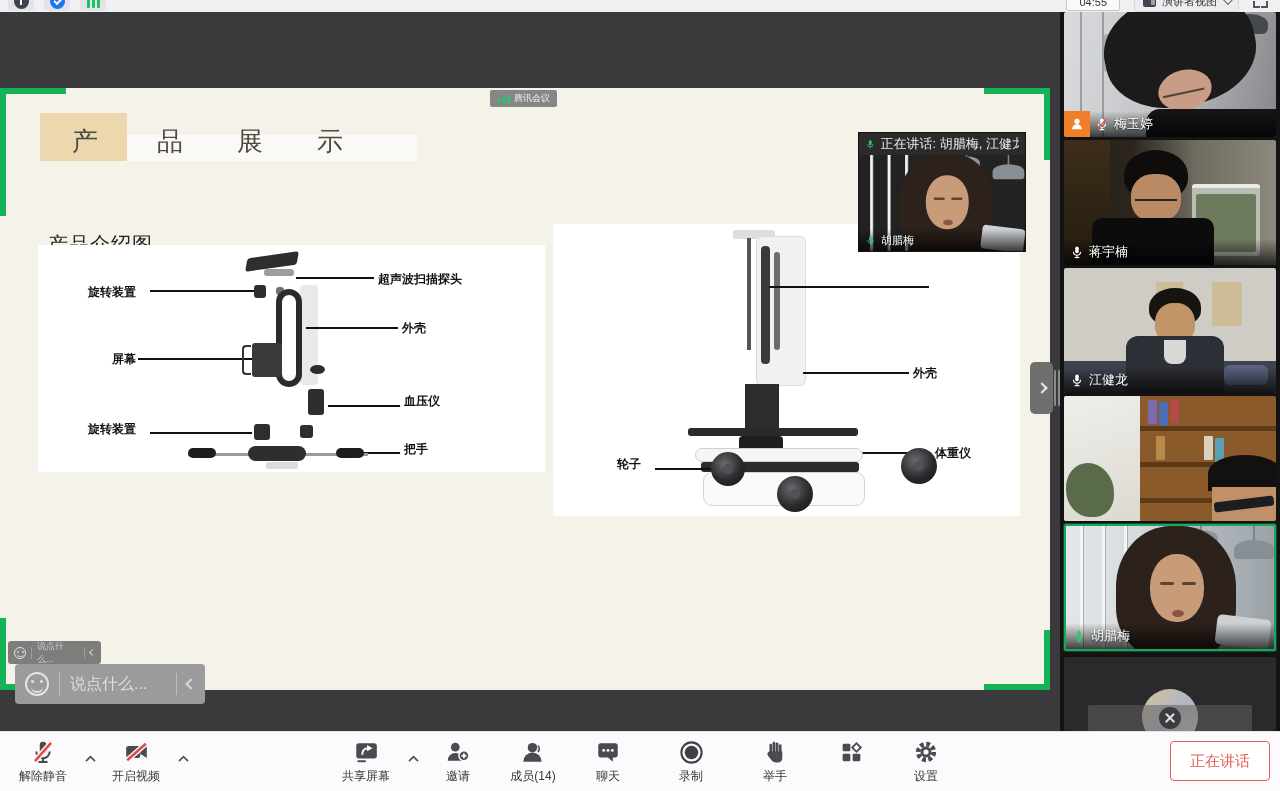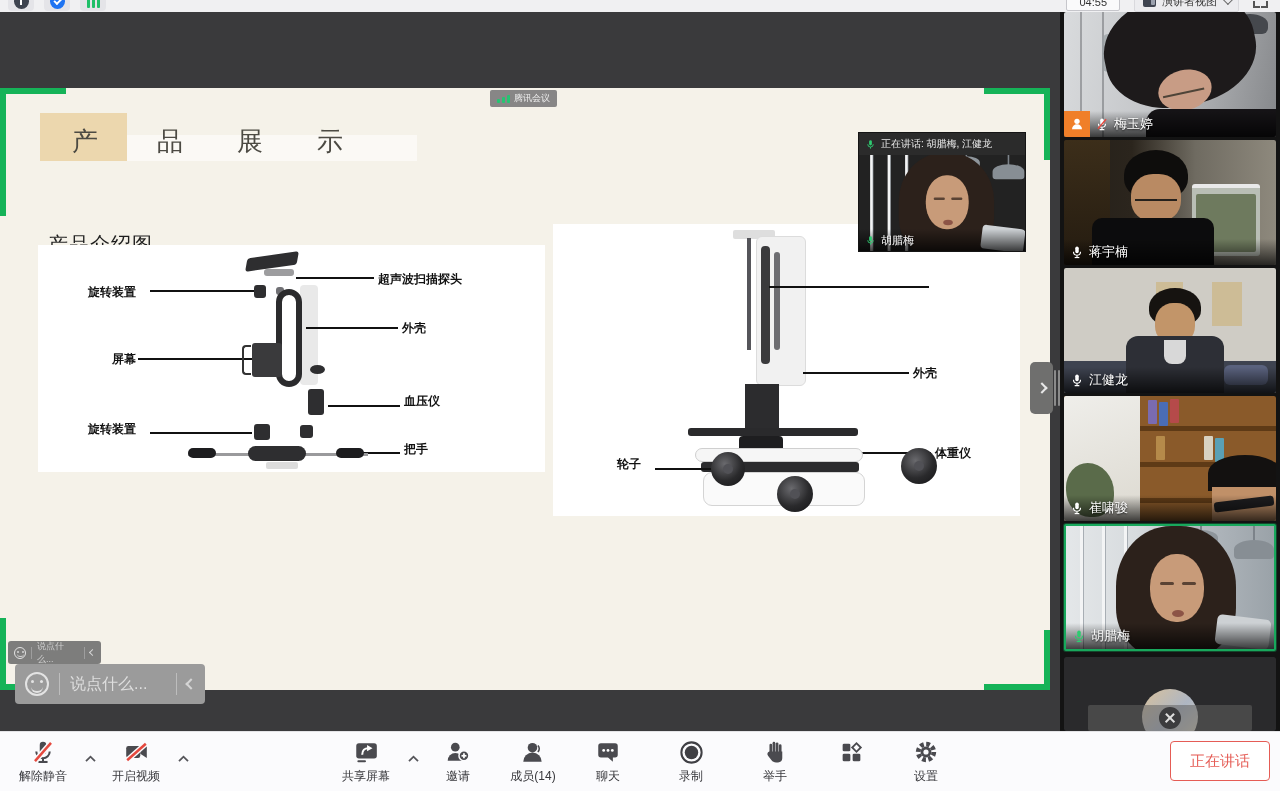--- a/index.html
+++ b/index.html
@@ -55,21 +55,21 @@
   #panel-right { left:553px; top:136px; width:467px; height:292px; }
   .dlabel { position:absolute; font-size:12px; font-weight:bold; color:#111; white-space:nowrap; }
   .dline { position:absolute; height:2px; background:#111; }
   .part { position:absolute; background:#2e2e30; border-radius:3px; }
   .wheel { position:absolute; border-radius:50%; background:radial-gradient(circle at 40% 35%, #6a6a6e 0%, #2a2a2c 55%, #131315 100%); }
   .wheel::after{ content:""; position:absolute; left:35%; top:35%; width:30%; height:30%; border-radius:50%; background:#515156; }
 
   
   #overlay { position:absolute; left:858px; top:120px; width:168px; height:120px; border:1px solid #151515; z-index:20; background:#222; }
   #overlay .ov-head { height:22px; background:#2b2b2b; display:flex; align-items:center; gap:5px; padding:0 6px; }
-  #overlay .ov-head span { font-size:10px; color:#e9e9e9; white-space:nowrap; overflow:hidden; }
+  #overlay .ov-head span { font-size:13px; color:#e9e9e9; white-space:nowrap; overflow:hidden; }
   #overlay .ov-video { position:relative; width:100%; height:96px; overflow:hidden; }
   .scene-wrap-scaled { position:absolute; left:0; top:-2px; width:212px; height:125px; transform:scale(0.795); transform-origin:0 0; }
 
   
   #chat-mini { position:absolute; left:8px; top:553px; width:93px; height:23px; background:rgba(108,108,108,.88); border-radius:3px; display:flex; align-items:center; gap:5px; padding:0 6px; z-index:15; }
   #chat-mini .mini-text { font-size:9px; color:#cfcfcf; flex:1; }
   #chat-main { position:absolute; left:15px; top:576px; width:190px; height:40px; background:#9b9b9b; border-radius:4px; display:flex; align-items:center; gap:10px; padding:0 10px; z-index:15; }
   .smiley { width:24px; height:24px; border:2px solid #e3e3e3; border-radius:50%; position:relative; flex:none; }
   .smiley::before{ content:""; position:absolute; left:4px; top:6px; width:3px; height:3px; border-radius:50%; background:#e3e3e3; box-shadow:9px 0 0 #e3e3e3; }
   .smiley::after{ content:""; position:absolute; left:4px; top:10px; width:12px; height:7px; border-bottom:2px solid #e3e3e3; border-radius:0 0 10px 10px; }
@@ -432,29 +432,20 @@
           <div class="book" style="left:84px;top:4px;background:#7a6bb0;"></div>
           <div class="book" style="left:95px;top:6px;background:#4a6db5;"></div>
           <div class="book" style="left:106px;top:3px;background:#b54a4a;"></div>
           <div class="book" style="left:140px;top:40px;background:#d8d2c2;"></div>
           <div class="book" style="left:151px;top:42px;background:#5aa0b5;"></div>
           <div class="book" style="left:92px;top:40px;background:#b58a4a;"></div>
           <div class="hair2"></div>
             <div class="forehead"></div>
             <div class="glasses2"></div>
         </div>
-        <div class="namebar">
-          <svg width="14" height="14" viewBox="0 0 24 24">
-            <rect x="9" y="2.5" width="6" height="11.5" rx="3" fill="#fff"></rect>
-            <path d="M6 11.5a6 6 0 0 0 12 0" stroke="#fff" stroke-width="2" fill="none"></path>
-            <line x1="12" y1="17.5" x2="12" y2="21" stroke="#fff" stroke-width="2"></line>
-            <line x1="8" y1="21.5" x2="16" y2="21.5" stroke="#fff" stroke-width="2"></line>
-          </svg>
-          <span class="pname">崔啸骏</span>
-        </div>
       </div>
 
       <div class="tile tile-active" style="top:512px;height:127px;">
         <div class="scene scene-hu">
           <div class="mullion" style="left:14px;"></div>
             <div class="mullion" style="left:36px;"></div>
             <div class="mullion" style="left:58px;"></div>
           <div class="stem" style="left:134px;top:0;height:6px;"></div>
             <div class="stem" style="left:187px;top:0;height:16px;"></div>
           <div class="lamp1"></div>

